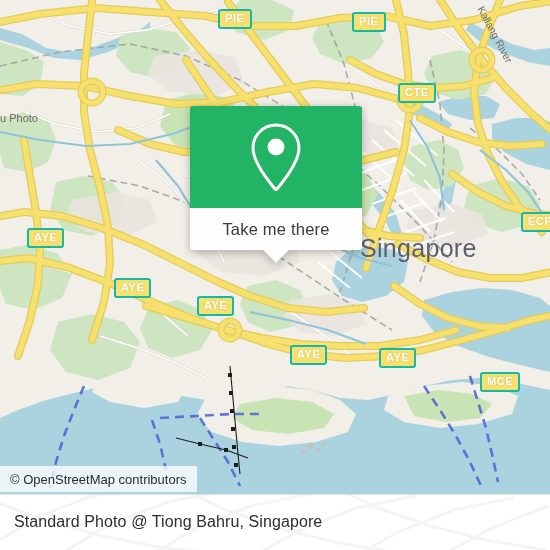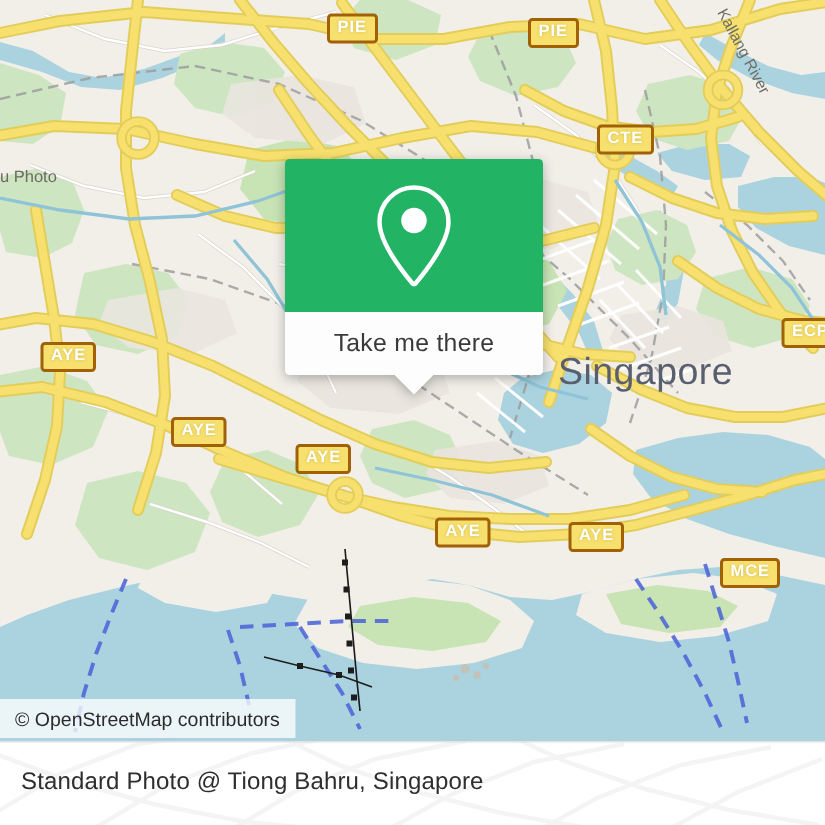--- a/index.html
+++ b/index.html
@@ -17,21 +17,21 @@
     width: 550px; height: 494px;
     background: #f2efe9;
     overflow: hidden;
   }
   .map-svg { position: absolute; left: 0; top: 0; width: 550px; height: 494px; display:block; }
 
   
   .shield {
     position: absolute;
     background: #f7e06e;
-    border: 2px solid #a16207;
+    border: 2px solid #14b8a6;
     border-radius: 3px;
     color: #ffffff;
     font-size: 11px;
     font-weight: bold;
     letter-spacing: 0.6px;
     padding: 1px 5px 2px 5px;
     line-height: 13px;
     text-shadow: 0 0 2px rgba(160,140,40,.45);
     white-space: nowrap;
   }
@@ -352,21 +352,21 @@
 
         <g fill="#c2c2b8">
           <circle cx="310" cy="446" r="3"></circle>
             <circle cx="318" cy="450" r="2.5"></circle>
           <circle cx="304" cy="452" r="2"></circle>
             <circle cx="324" cy="444" r="2"></circle>
         </g>
       </g>
     </svg>
 
-    <div class="city-label" style="left:372px; top:234px;">Singapore</div>
+    <div class="city-label" style="left:360px; top:234px;">Singapore</div>
 
     <div class="place-label" style="left:0px; top:112px;">u Photo</div>
     <div class="river-label" style="left:486px; top:4px; transform:rotate(62deg); transform-origin:0 0;">Kallang River</div>
 
     <div class="shield" style="left:218px; top:9px;">PIE</div>
     <div class="shield" style="left:352px; top:12px;">PIE</div>
     <div class="shield" style="left:398px; top:83px;text-align:right;">CTE</div>
     <div class="shield" style="left:521px; top:212px;">ECP</div>
     <div class="shield" style="left:27px;  top:228px;">AYE</div>
     <div class="shield" style="left:114px; top:278px;">AYE</div>

